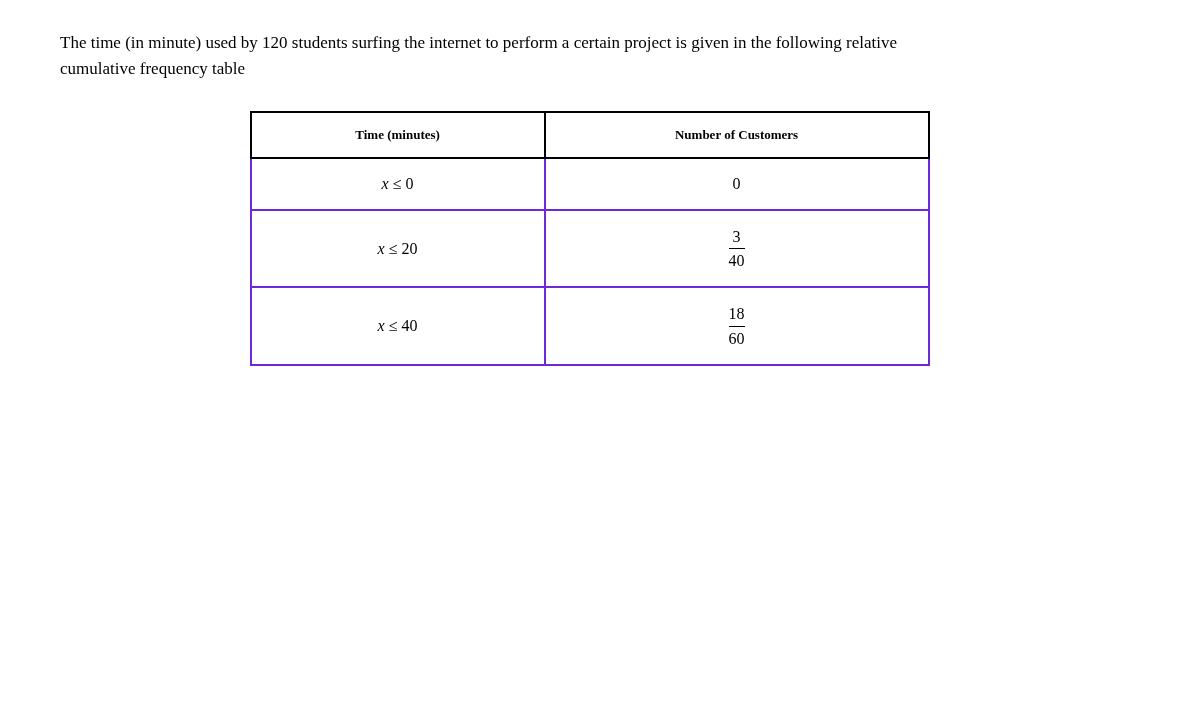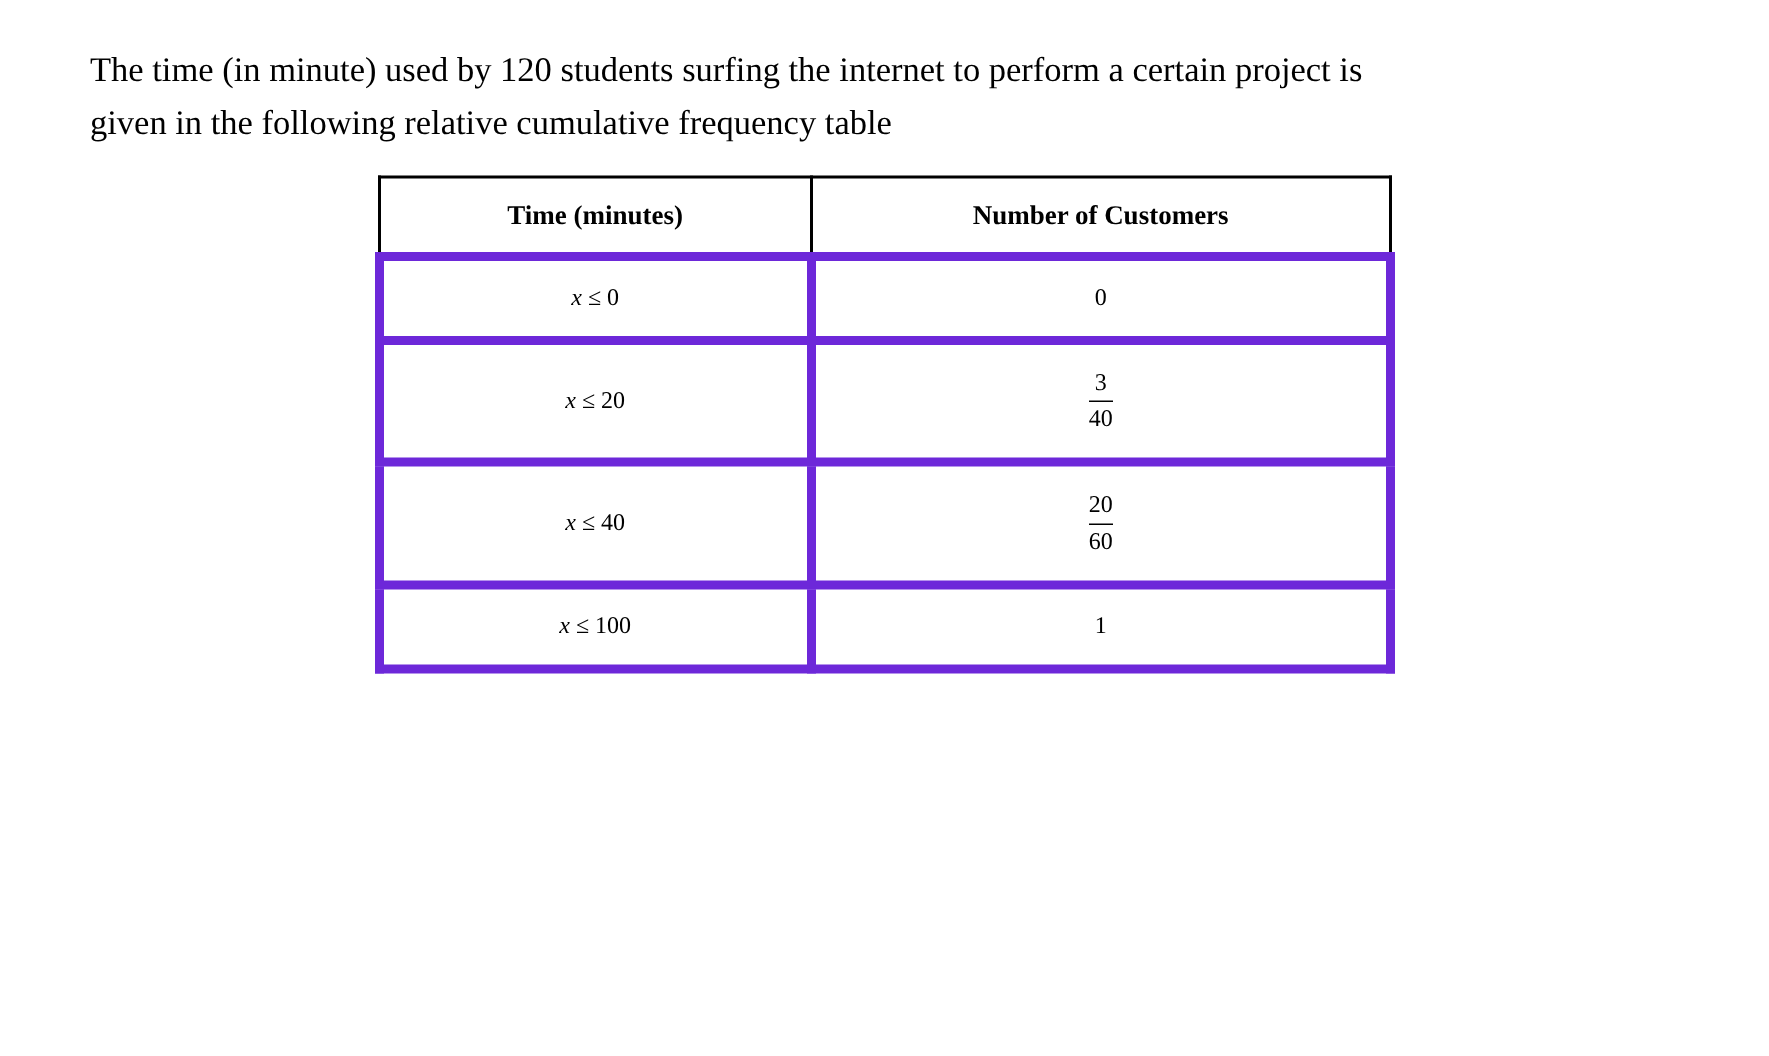--- a/index.html
+++ b/index.html
@@ -12,48 +12,48 @@
       background: #ffffff;
       font-family: Georgia, 'Times New Roman', serif;
       font-size: 16px;
       color: #000000;
       width: 1179px;
       min-height: 704px;
       padding: 30px 60px;
     }
 
     .intro-text {
-      font-size: 23px;
+      font-size: 17px;
       line-height: 1.5;
-      margin-bottom: 18px;
+      margin-bottom: 30px;
       max-width: 900px;
     }
 
     .table-wrapper {
       display: flex;
       justify-content: center;
       margin-top: 10px;
     }
 
     table {
       border-collapse: collapse;
       width: 680px;
       border: 2px solid #000;
     }
 
     table thead tr th {
       border: 2px solid #000;
       padding: 14px 20px;
       font-weight: bold;
-      font-size: 18px;
+      font-size: 13px;
       background: #ffffff;
     }
 
     table tbody tr td {
-      border: 6px solid #6d28d9;
+      border: 2px solid #6d28d9;
       padding: 16px 20px;
       text-align: center;
       font-size: 16px;
       vertical-align: middle;
     }
 
     .fraction {
       display: inline-flex;
       flex-direction: column;
       align-items: center;
@@ -98,23 +98,19 @@
         <tr>
           <td><span class="italic">x</span> ≤ 20</td>
           <td><span class="fraction">
               <span class="numerator">3</span>
               <span class="denominator">40</span>
             </span></td>
         </tr>
         <tr>
           <td><span class="italic">x</span> ≤ 40</td>
           <td><span class="fraction">
-              <span class="numerator">20</span>
+              <span class="numerator">18</span>
               <span class="denominator">60</span>
             </span></td>
-        </tr>
-        <tr>
-          <td><span class="italic">x</span> ≤ 100</td>
-          <td>1</td>
         </tr>
       </tbody>
   </table>
 </div>
 
 </body></html>

